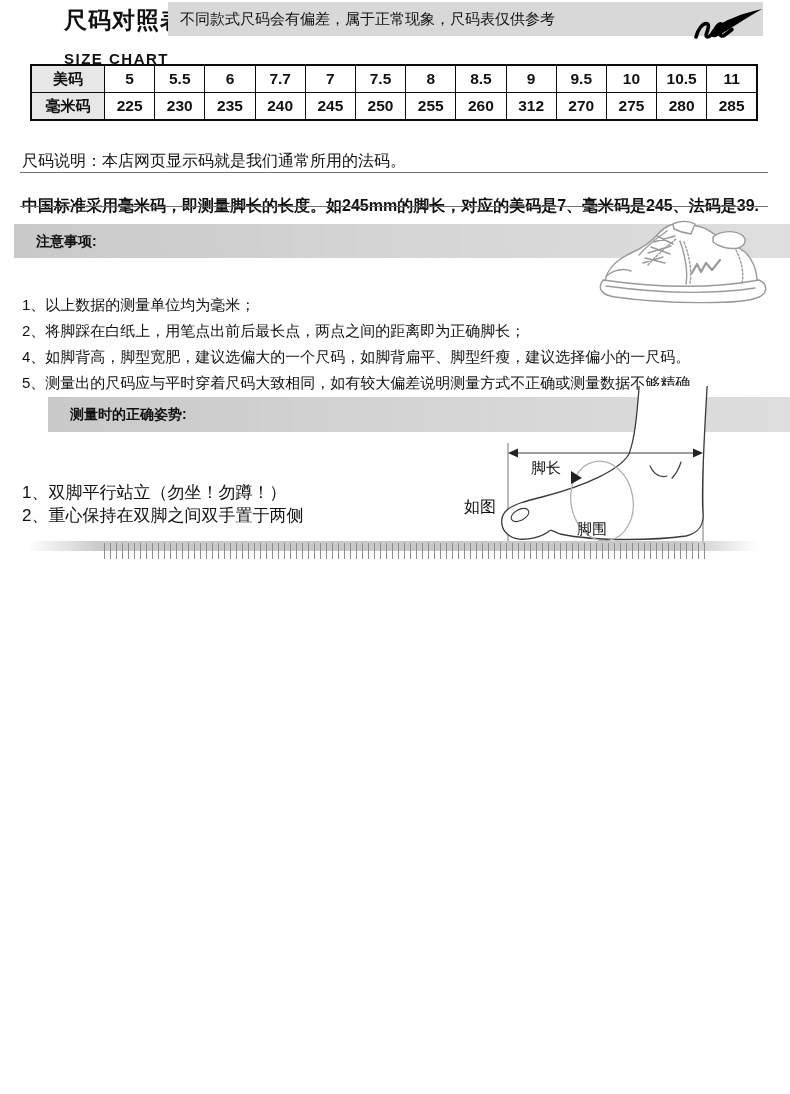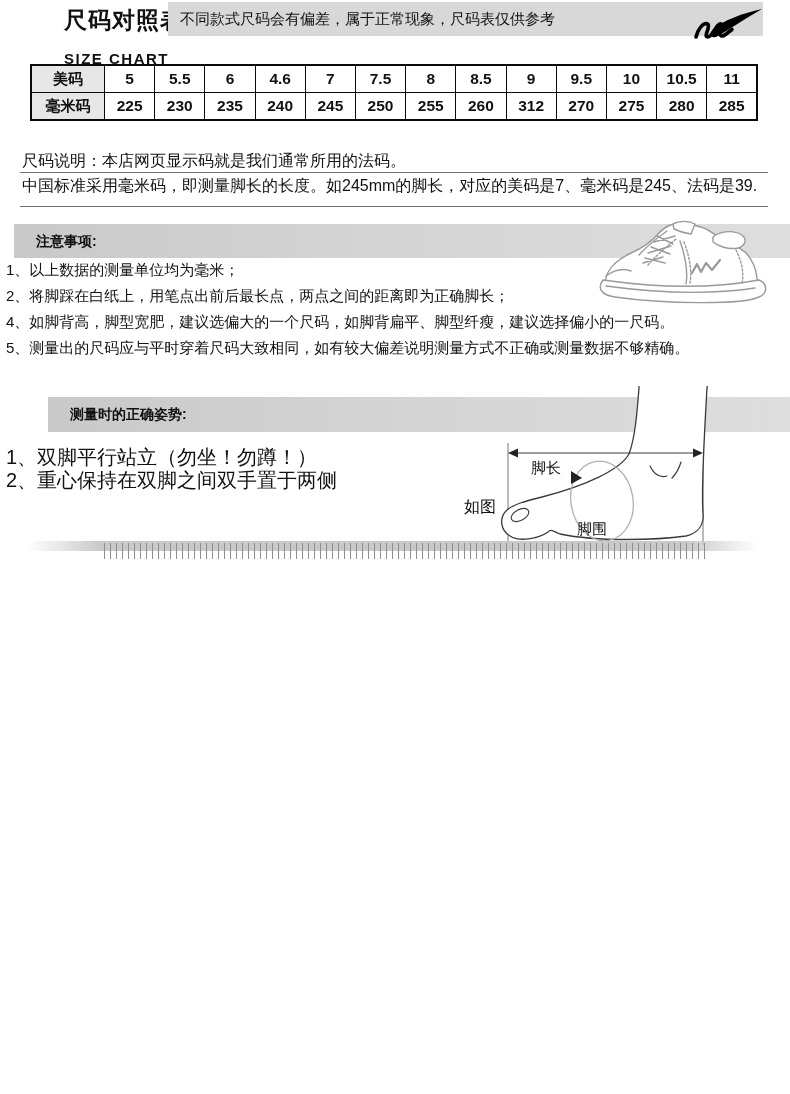--- a/index.html
+++ b/index.html
@@ -22,38 +22,38 @@
     border:2px solid #0a0a0a;
   }
   table.size-table td{
     border:1.5px solid #0a0a0a;height:26px;text-align:center;vertical-align:middle;
     font-size:15.5px;font-weight:bold;background:#ffffff;padding:0;
   }
   table.size-table td.row-label{background:#e7e7e7;font-size:15px;margin-top:12px;}
   
   .note-line{position:absolute;left:22px;font-size:16px;white-space:nowrap;}
   .note-1{top:151px;}
-  .note-2{top:176px;}
+  .note-2{top:196px;font-weight:bold;}
   .divider{position:absolute;left:20px;width:748px;height:0;border-top:1px solid #6f6f6f;}
   .divider-1{top:172px;}
   .divider-2{top:206px;}
   
   .section-bar{
     position:absolute;left:14px;width:776px;height:34px;
     background:linear-gradient(to right,#c9c9c9 0%,#d6d6d6 55%,#dedede 100%);
   }
   .section-bar .heading{position:absolute;left:22px;top:0;line-height:34px;font-size:14px;font-weight:bold;white-space:nowrap;}
   .bar-cautions{top:224px;}
   .bar-posture{top:397px;height:35px;margin-left:34px;}
   
-  .list-block{position:absolute;left:6px;}
+  .list-block{position:absolute;left:22px;margin-top:35px;}
   .cautions-list{top:257px;}
   .cautions-list .list-item{height:26px;line-height:26px;font-size:15px;white-space:nowrap;}
   .posture-list{top:446px;}
-  .posture-list .list-item{height:23px;line-height:23px;font-size:20px;white-space:nowrap;}
+  .posture-list .list-item{height:23px;line-height:23px;font-size:17px;white-space:nowrap;}
   
   .shoe-art{position:absolute;left:595px;top:220px;width:175px;height:88px;}
   .foot-art{position:absolute;left:450px;top:386px;width:330px;height:174px;}
   .fig-label{position:absolute;font-size:15px;white-space:nowrap;}
   .label-foot-length{left:531px;top:459px;}
   .label-foot-girth{left:577px;top:498px;margin-top:22px;}
   .fig-caption{position:absolute;left:464px;top:497px;font-size:16px;white-space:nowrap;}
   
   .ruler-band{
     position:absolute;left:28px;top:541px;width:730px;height:10px;
@@ -79,21 +79,21 @@
     <path d="M6,29 C8,21 12.5,15.5 16.5,15.5 C19.5,15.5 18.5,20.5 16.5,25.5 C15.3,28.8 17.5,30.3 20.5,27.5 C24.5,24 25.5,18 29.5,16 C32.5,14.5 32.5,19 30.5,24 C29.3,27.5 31.5,29.5 35.5,26.5 L42,21.5" fill="none" stroke="#000" stroke-width="3.6" stroke-linecap="round" stroke-linejoin="round"></path>
   </svg>
 
   <table class="size-table">
     <tbody>
       <tr>
           <td class="row-label" style="width: 72px;">美码</td>
           <td>5</td>
           <td>5.5</td>
           <td>6</td>
-          <td>4.6</td>
+          <td>7.7</td>
           <td>7</td>
           <td>7.5</td>
           <td>8</td>
           <td>8.5</td>
           <td>9</td>
           <td>9.5</td>
           <td>10</td>
           <td>10.5</td>
           <td>11</td>
         </tr>

